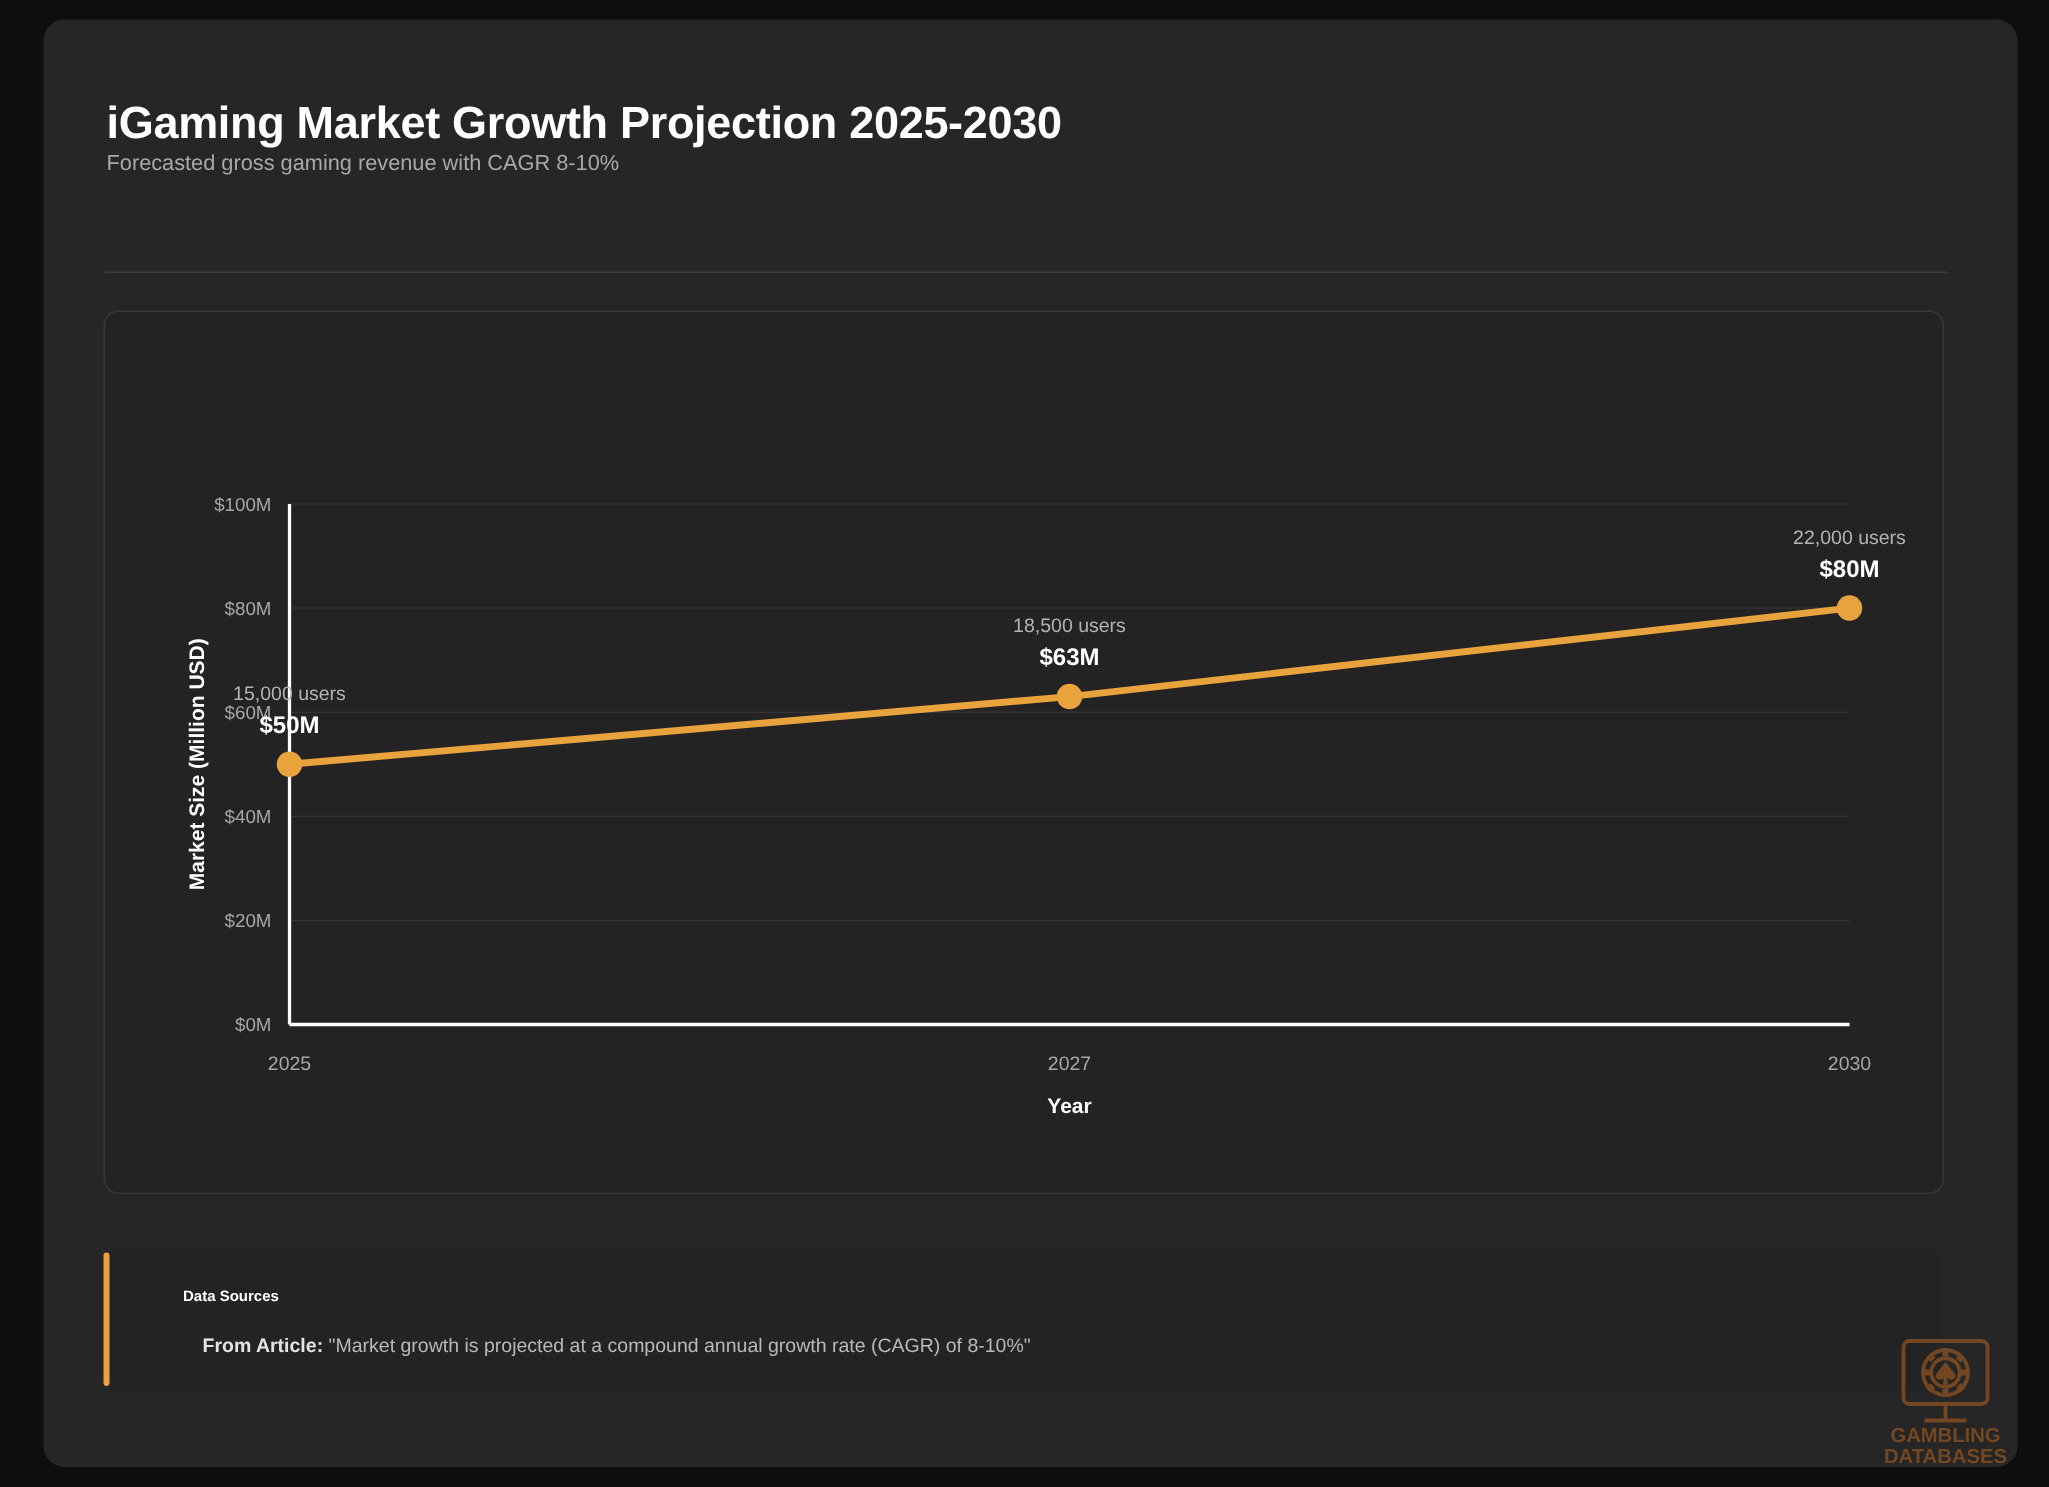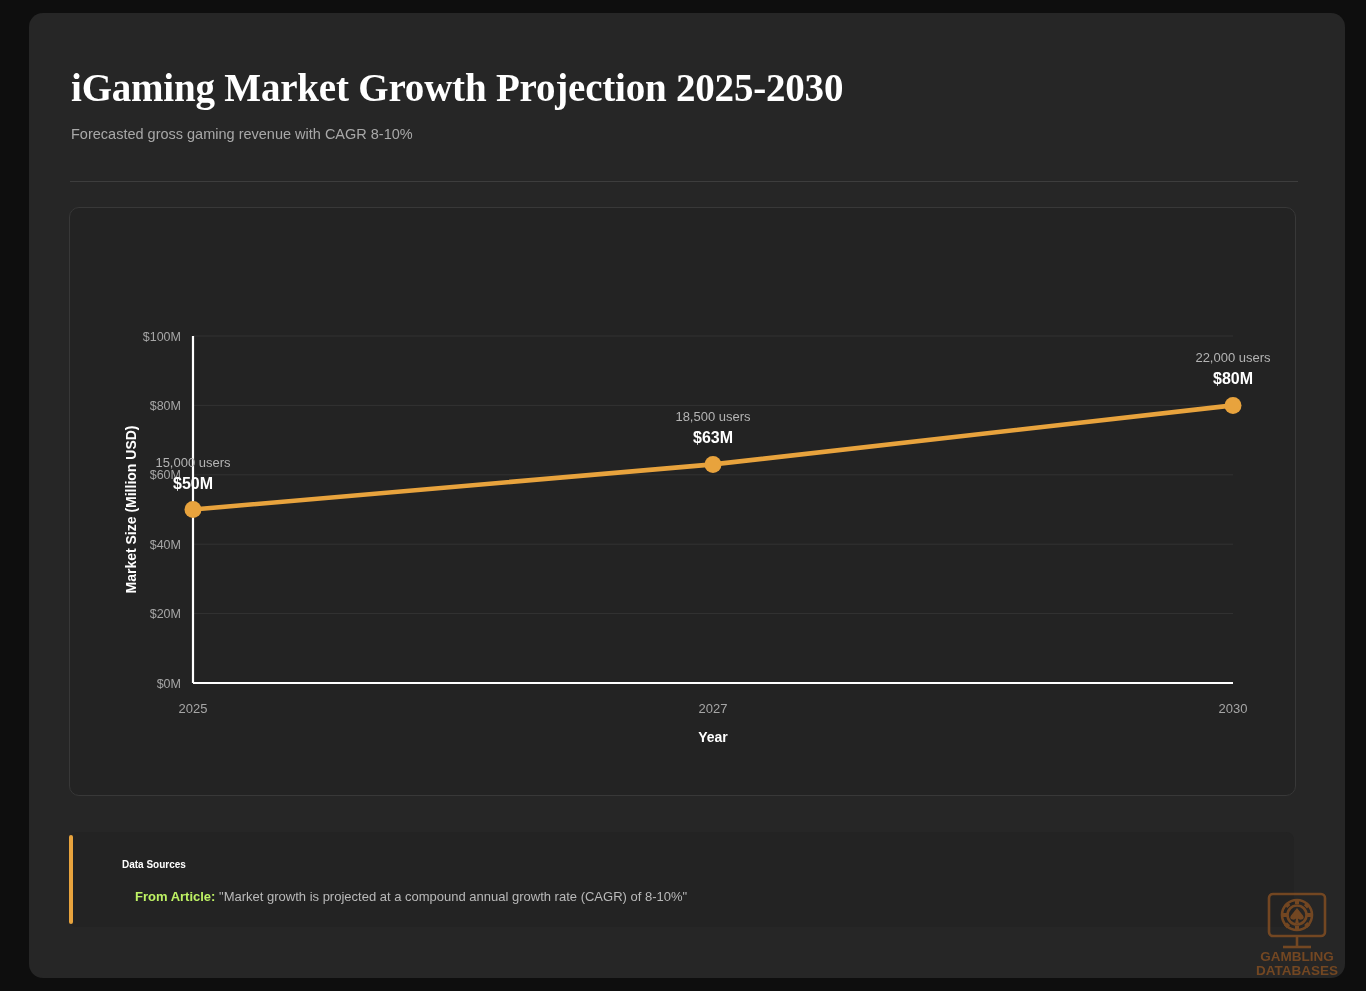--- a/index.html
+++ b/index.html
@@ -32,29 +32,27 @@
   }
 
   
   #header {
     position: absolute;
     left: 42px;
     top: 53px;
     width: 1226px;
   }
   #chart-title {
-    font-size: 39px;
+    font-size: 30px;
     font-weight: bold;
     color: #ffffff;
     letter-spacing: -0.2px;
     line-height: 1.15;
-    font-family: Liberation Serif, serif;
   }
   #chart-subtitle {
-    margin-top: 15px;
     font-size: 14.5px;
     color: #a8a8a8;
     font-weight: normal;
   }
   #header-divider {
     position: absolute;
     left: 41px;
     top: 168px;
     width: 1228px;
     height: 1px;
@@ -143,21 +141,21 @@
     font-weight: bold;
     color: #ffffff;
   }
   #sources-line {
     position: absolute;
     left: 93px;
     top: 876px;
     font-size: 13px;
     color: #b9b9b9;
   }
-  #sources-line b { color: #bef264; padding-left: 13px; }
+  #sources-line b { color: #e5e5e5; padding-left: 13px; }
 
   
   #watermark {
     position: absolute;
     right: 0px;
     bottom: 0px;
     width: 96px;
     height: 96px;
     opacity: 0.92;
     pointer-events: none;

